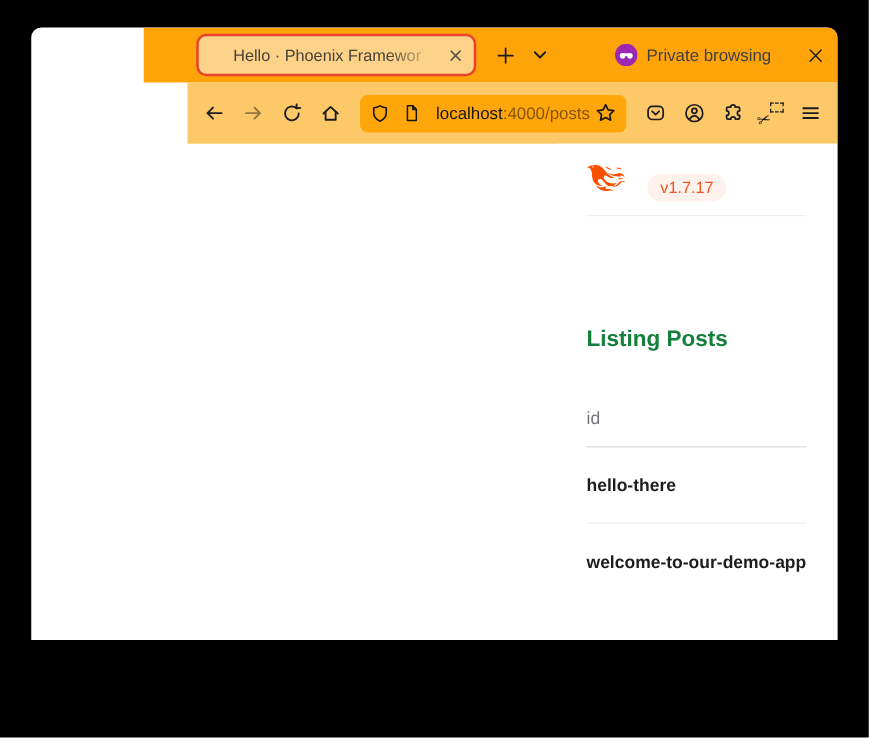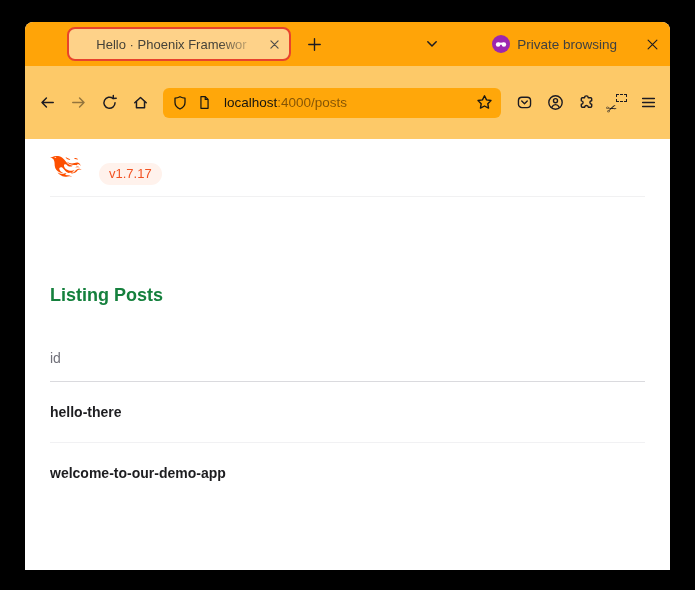--- a/index.html
+++ b/index.html
@@ -1,23 +1,24 @@
 <!DOCTYPE html>
 <html><head>
 <meta charset="utf-8">
 <style>
   html,body { margin:0; padding:0; }
   body {
     width:695px; height:590px; background:#000; position:relative; overflow:hidden;
     font-family:"Liberation Sans","DejaVu Sans",sans-serif;
   }
   .window {
-    position:absolute; left:25px; top:22px; width:645px; height:548px;
+    position:absolute; left:25px; top:22px; width:645px; height:490px;
     border-radius:8px 8px 0 0; overflow:hidden; display:flex; flex-direction:column;
     background:#fff;
+    align-items:flex-end;
   }
   
   .titlebar { flex:0 0 44px; background:#ffa408; display:flex; align-items:center; }
   .tab-spacer { width:42px; flex:0 0 auto; }
   .tab {
     box-sizing:border-box; width:224px; height:34px; flex:0 0 auto;
     background:#fed289; border:2px solid #e8432c; border-radius:8px;
     display:flex; align-items:center; padding:0 5px 0 10px; cursor:default;
   }
   .tab-title {
@@ -31,21 +32,21 @@
   }
   .tab-close { width:20px; height:20px; color:#56524b; }
   .newtab { margin-left:9px; }
   .tb-flex { flex:1 1 auto; }
   .alltabs { margin-right:46px; }
   .private { display:flex; align-items:center; gap:7px; margin-right:21px; flex:0 0 auto; }
   .private-label { font-size:13.5px; color:#404040; white-space:nowrap; }
   .win-close { margin-right:4px; }
   svg.ic { display:block; }
   
-  .toolbar { flex:0 0 41px; background:#fdc968; display:flex; align-items:center; padding:16px 8px; gap:3px; }
+  .toolbar { flex:0 0 41px; background:#fdc968; display:flex; align-items:center; padding:4px 8px; gap:3px; }
   .tbtn-disabled { color:rgba(0,0,0,.42); }
   .urlbar {
     flex:1 1 auto; min-width:0; height:30px; background:#ffa70a; border-radius:6px;
     display:flex; align-items:center; margin:0 6px; padding:0 4px;
   }
   .url-ic { width:25px; height:26px; display:flex; align-items:center; justify-content:center; color:#181712; flex:0 0 auto; }
   .url-text { flex:1; font-size:13.5px; padding-left:7px; white-space:nowrap; overflow:hidden; cursor:text; }
   .url-host { color:#15140f; }
   .url-path { color:rgba(30,15,0,.55); }
   .shot-icon { position:relative; width:20px; height:17px; display:block; }

